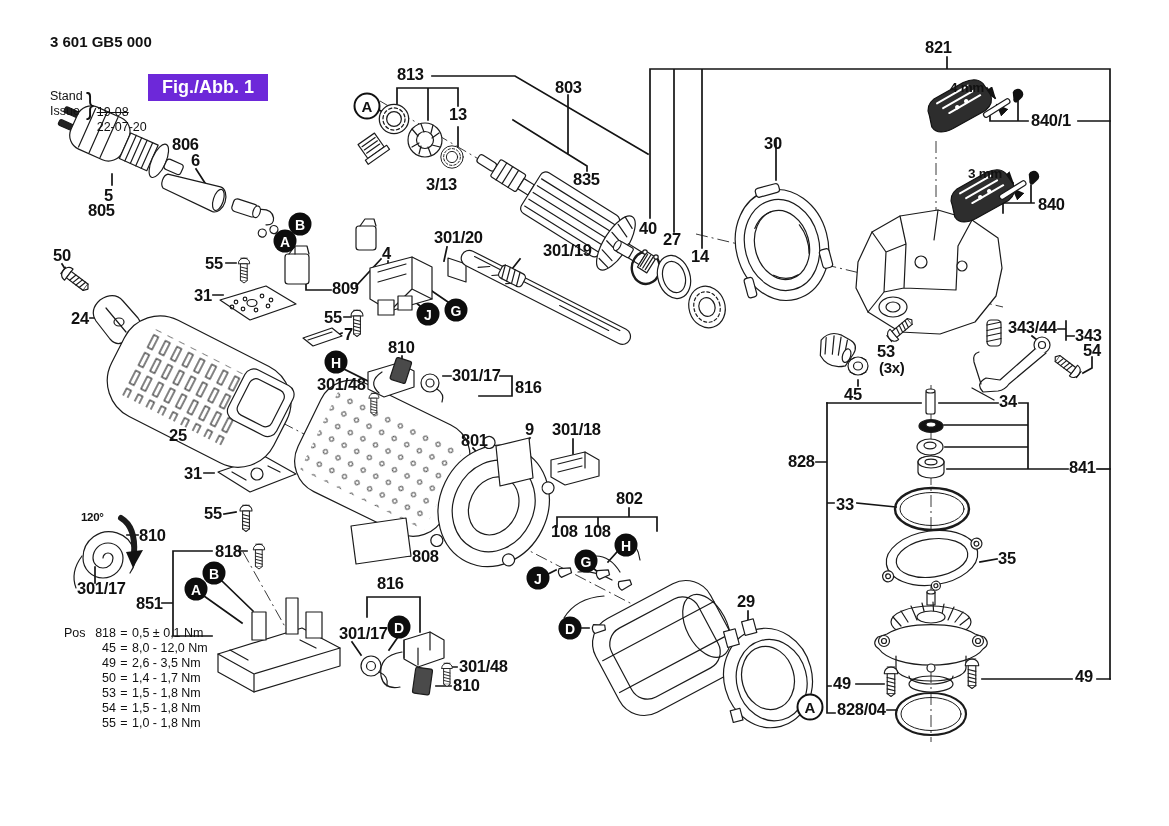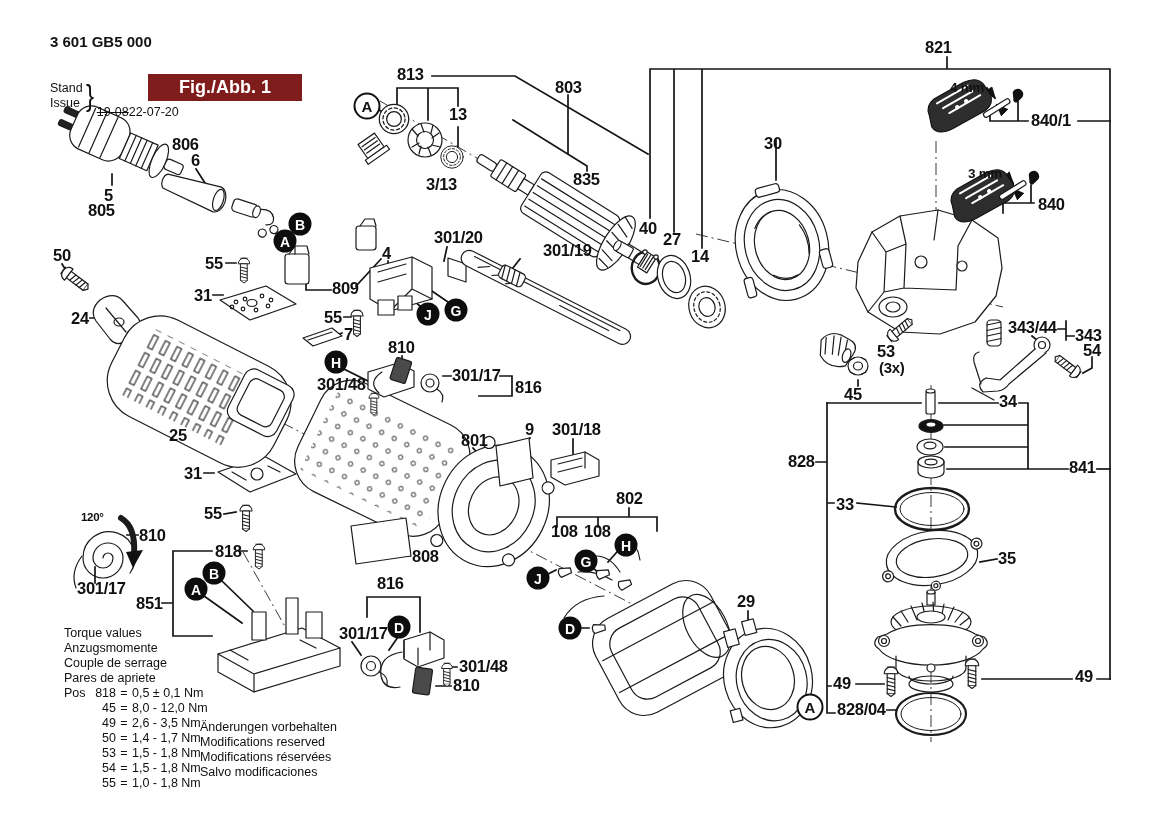--- a/index.html
+++ b/index.html
@@ -12,24 +12,24 @@
   .callout{position:absolute;width:23px;height:23px;border-radius:50%;
            background:#0d0d0d;color:#fff;font-weight:700;font-size:14px;
            display:flex;align-items:center;justify-content:center;
            transform:translate(-50%,-50%);}
   .callout.outline{background:#fff;color:#111;border:2px solid #111;
            width:23px;height:23px;font-size:15px;}
   .docnum{position:absolute;left:50px;top:33px;font-weight:700;font-size:15px;}
   .si{position:absolute;left:50px;top:72px;display:flex;align-items:center;font-size:12.5px;}
   .sicol{display:flex;flex-direction:column;line-height:15px;}
   .brace{font-size:30px;font-weight:400;margin:0 2px 0 2px;transform:scaleX(0.8);}
-  .sivals{display:flex;flex-direction:row;line-height:15px;margin-top:33px;}
+  .sivals{display:flex;flex-direction:column;line-height:15px;margin-top:33px;}
   .strike{text-decoration:line-through;}
-  .figbox{position:absolute;left:148px;top:74px;width:154px;height:27px;
-          background:#7f1d1d;color:#fff;font-weight:700;font-size:18px;
+  .figbox{position:absolute;left:148px;top:74px;width:120px;height:27px;
+          background:#6d28d9;color:#fff;font-weight:700;font-size:18px;
           display:flex;align-items:center;justify-content:center;}
   .torque{position:absolute;left:64px;top:626px;font-size:12.5px;line-height:15px;}
   .trow{display:flex;}
   .tpre{width:27px;}
   .tpos{width:25px;text-align:right;}
   .teq{width:16px;text-align:center;}
   .notice{position:absolute;left:200px;top:720px;font-size:12.5px;line-height:15px;}
 </style>
 </head>
 <body>
@@ -600,27 +600,20 @@
       <div class="callout filled" style="left: 538px; top: 578px;">J</div>
       <div class="callout filled" style="left: 586px; top: 561px;">G</div>
       <div class="callout filled" style="left: 626px; top: 545px;">H</div>
       <div class="callout filled" style="left: 570px; top: 628px;">D</div>
       <div class="callout outline" style="left: 810px; top: 707px;">A</div>
     </div>
 
   <div class="torque">
     <div>
 
-    <div class="tline">Torque values</div>
-        <div class="tline">Anzugsmomente</div>
-        <div class="tline">Couple de serrage</div>
-        <div class="tline">Pares de apriete</div>
-      </div>
-    <div>
-
     <div class="trow">
           <span class="tpre">Pos</span>
           <span class="tpos">818</span>
           <span class="teq">=</span>
           <span class="tval">0,5 ± 0,1 Nm</span>
         </div>
         <div class="trow">
           <span class="tpre"></span>
           <span class="tpos">45</span>
           <span class="teq">=</span>
@@ -652,21 +645,14 @@
         </div>
         <div class="trow">
           <span class="tpre"></span>
           <span class="tpos">55</span>
           <span class="teq">=</span>
           <span class="tval">1,0 - 1,8 Nm</span>
         </div>
       </div>
   </div>
 
-  <div class="notice">
-
-  <div>Änderungen vorbehalten</div>
-      <div>Modifications reserved</div>
-      <div>Modifications réservées</div>
-      <div>Salvo modificaciones</div>
-    </div>
 
 </div>
 
 </body></html>

